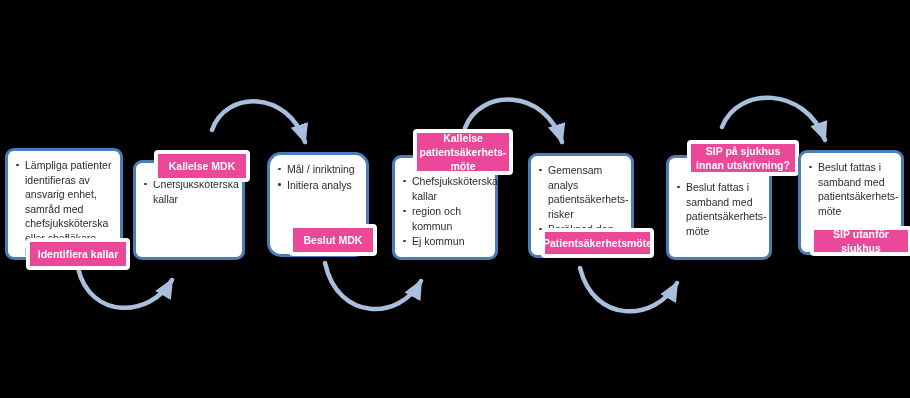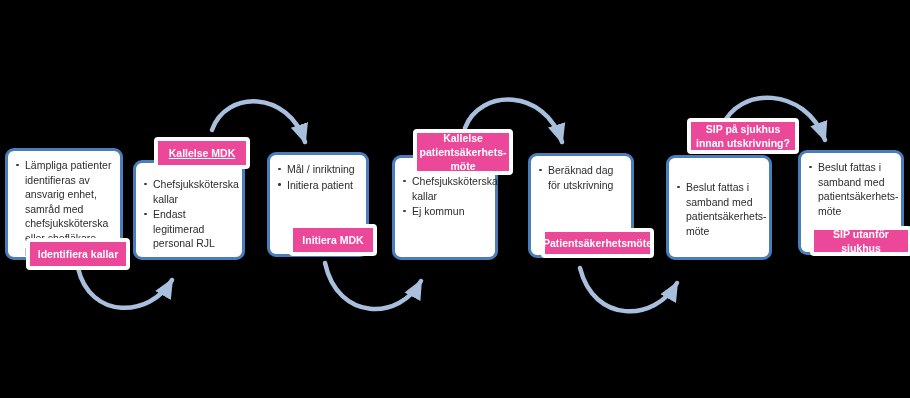--- a/index.html
+++ b/index.html
@@ -95,62 +95,63 @@
         <li>Lämpliga patienter identifieras av ansvarig enhet, samråd med chefsjuksköterska eller chefläkare kan ske</li>
       </ul>
     </div>
     <div class="tag" style="left:26px;top:238px;width:104px;height:32px;">Identifiera kallar</div>
   </div>
 
   <div class="node">
     <div class="body-box" style="left:133px;top:160px;width:112px;height:100px;">
         <ul class="bullets" style="padding-top:14px;">
           <li>Chefsjuksköterska kallar</li>
-          <li>Endast legitimerad personal RJL</li>
         </ul>
     </div>
-    <div class="tag" style="left:154px;top:137px;width:96px;height:32px;text-decoration:underline;">Kallelse MDK</div>
+    <div class="tag" style="left:154px;top:150px;width:96px;height:32px;">Kallelse MDK</div>
   </div>
 
   <div class="node">
-    <div class="body-box" style="left:267px;top:152px;width:102px;height:105px;">
+    <div class="body-box" style="left:267px;top:152px;width:102px;height:105px;border-radius:14px;">
       <ul class="bullets">
         <li>Mål / inriktning</li>
-        <li>Initiera patient</li>
+        <li>Initiera analys</li>
       </ul>
     </div>
-    <div class="tag" style="left:289px;top:224px;width:88px;height:32px;">Initiera MDK</div>
+    <div class="tag" style="left:289px;top:224px;width:88px;height:32px;">Beslut MDK</div>
   </div>
 
   <div class="node">
     <div class="body-box" style="left:392px;top:155px;width:106px;height:105px;">
       <ul class="bullets" style="padding-top:16px;">
         <li>Chefsjuksköterska kallar</li>
+        <li>region och kommun</li>
         <li>Ej kommun</li>
       </ul>
     </div>
     <div class="tag" style="left:413px;top:129px;width:100px;height:46px;">Kallelse patientsäkerhets-möte</div>
   </div>
 
   <div class="node">
     <div class="body-box" style="left:528px;top:153px;width:106px;height:105px;">
       <ul class="bullets">
+        <li>Gemensam analys patientsäkerhets-risker</li>
         <li>Beräknad dag för utskrivning</li>
       </ul>
     </div>
     <div class="tag" style="left:541px;top:228px;width:113px;height:30px;">Patientsäkerhetsmöte</div>
   </div>
 
   <div class="node">
     <div class="body-box" style="left:666px;top:155px;width:106px;height:105px;">
       <ul class="bullets" style="padding-top:22px;">
         <li>Beslut fattas i samband med patientsäkerhets-möte</li>
       </ul>
     </div>
-    <div class="tag" style="left:687px;top:118px;width:112px;height:36px;">SIP på sjukhus innan utskrivning?</div>
+    <div class="tag" style="left:687px;top:140px;width:112px;height:36px;">SIP på sjukhus innan utskrivning?</div>
   </div>
 
   <div class="node">
     <div class="body-box" style="left:798px;top:150px;width:106px;height:105px;">
       <ul class="bullets">
         <li>Beslut fattas i samband med patientsäkerhets-möte</li>
       </ul>
     </div>
     <div class="tag" style="left:810px;top:226px;width:102px;height:30px;">SIP utanför sjukhus</div>
   </div>

